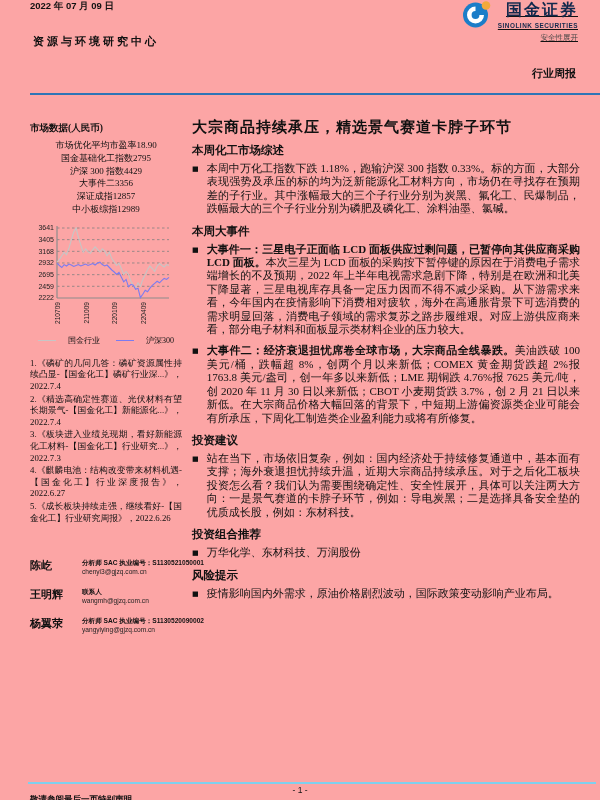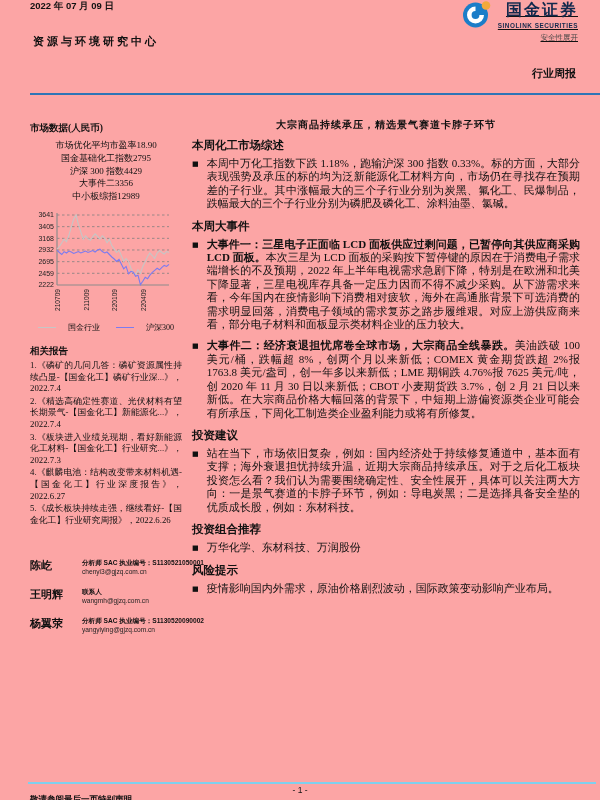--- a/index.html
+++ b/index.html
@@ -31,21 +31,21 @@
   .chart-wrap{margin-top:7px;}
   .legend{display:flex;justify-content:center;gap:16px;font-size:8px;margin-top:2px;}
   .legend-item{display:flex;align-items:center;gap:12px;text-align:right;}
   .legend-line{display:inline-block;width:18px;height:0;border-top:1.5px solid #999;}
   .related{margin-top:12px;}
   .rel-title{font-size:9.5px;font-weight:bold;margin-bottom:2px;}
   .ritem{font-size:8.8px;line-height:11.6px;margin-bottom:1px;text-align:justify;}
 
   
   .main{position:absolute;left:192px;top:118px;width:388px;}
-  .main-title{font-size:10px;font-weight:bold;text-align:center;letter-spacing:1px;margin-bottom:4px;font-family:Liberation Serif, serif;}
+  .main-title{font-size:15px;font-weight:bold;letter-spacing:1px;margin-bottom:4px;font-family:Liberation Serif, serif;}
   .shead{font-size:11.5px;font-weight:bold;margin:6px 0 4px 0;}
   .bullet{display:flex;gap:8px;margin:2px 0 8px 0;}
   .sq{font-size:7px;line-height:13.4px;padding-top:1px;
       font-family:"DejaVu Sans","Liberation Sans",sans-serif;}
   .btext{flex:1;font-size:11px;line-height:13.4px;text-align:justify;}
   .btext b{font-weight:bold;}
 
   
   .analysts{position:absolute;left:30px;top:558px;width:175px;}
   .analyst{display:flex;gap:10px;margin-bottom:11px;}
@@ -100,20 +100,24 @@
           <span class="ml">国金基础化工指数</span>
           <span class="mv">2795</span>
         </div>
         <div class="mrow">
           <span class="ml">沪深 300 指数</span>
           <span class="mv">4429</span>
         </div>
         <div class="mrow">
           <span class="ml">大事件二</span>
           <span class="mv">3356</span>
+        </div>
+        <div class="mrow">
+          <span class="ml">深证成指</span>
+          <span class="mv">12857</span>
         </div>
         <div class="mrow">
           <span class="ml">中小板综指</span>
           <span class="mv">12989</span>
         </div>
       </div>
 
     <div class="chart-wrap">
       <svg width="152" height="106" viewBox="0 0 152 106">
           <line x1="27" y1="5" x2="139" y2="5" stroke="#808080" stroke-width="0.8" stroke-dasharray="2.5,2.5"></line>
@@ -144,21 +148,20 @@
             <span>国金行业</span>
           </span>
           <span class="legend-item">
             <span class="legend-line" style="border-top-color: rgb(123, 123, 240);"></span>
             <span>沪深300</span>
           </span>
         </div>
     </div>
 
     <div class="related">
-      <div class="rel-title">相关报告</div>
       <div>
           <div class="ritem">1.《磷矿的几问几答：磷矿资源属性持续凸显-【国金化工】磷矿行业深...》，2022.7.4</div>
           <div class="ritem">2.《精选高确定性赛道、光伏材料有望长期景气-【国金化工】新能源化...》，2022.7.4</div>
           <div class="ritem">3.《板块进入业绩兑现期，看好新能源化工材料-【国金化工】行业研究...》，2022.7.3</div>
           <div class="ritem">4.《麒麟电池：结构改变带来材料机遇-【国金化工】行业深度报告》，2022.6.27</div>
           <div class="ritem">5.《成长板块持续走强，继续看好-【国金化工】行业研究周报》，2022.6.26</div>
         </div>
     </div>
   </div>
 

